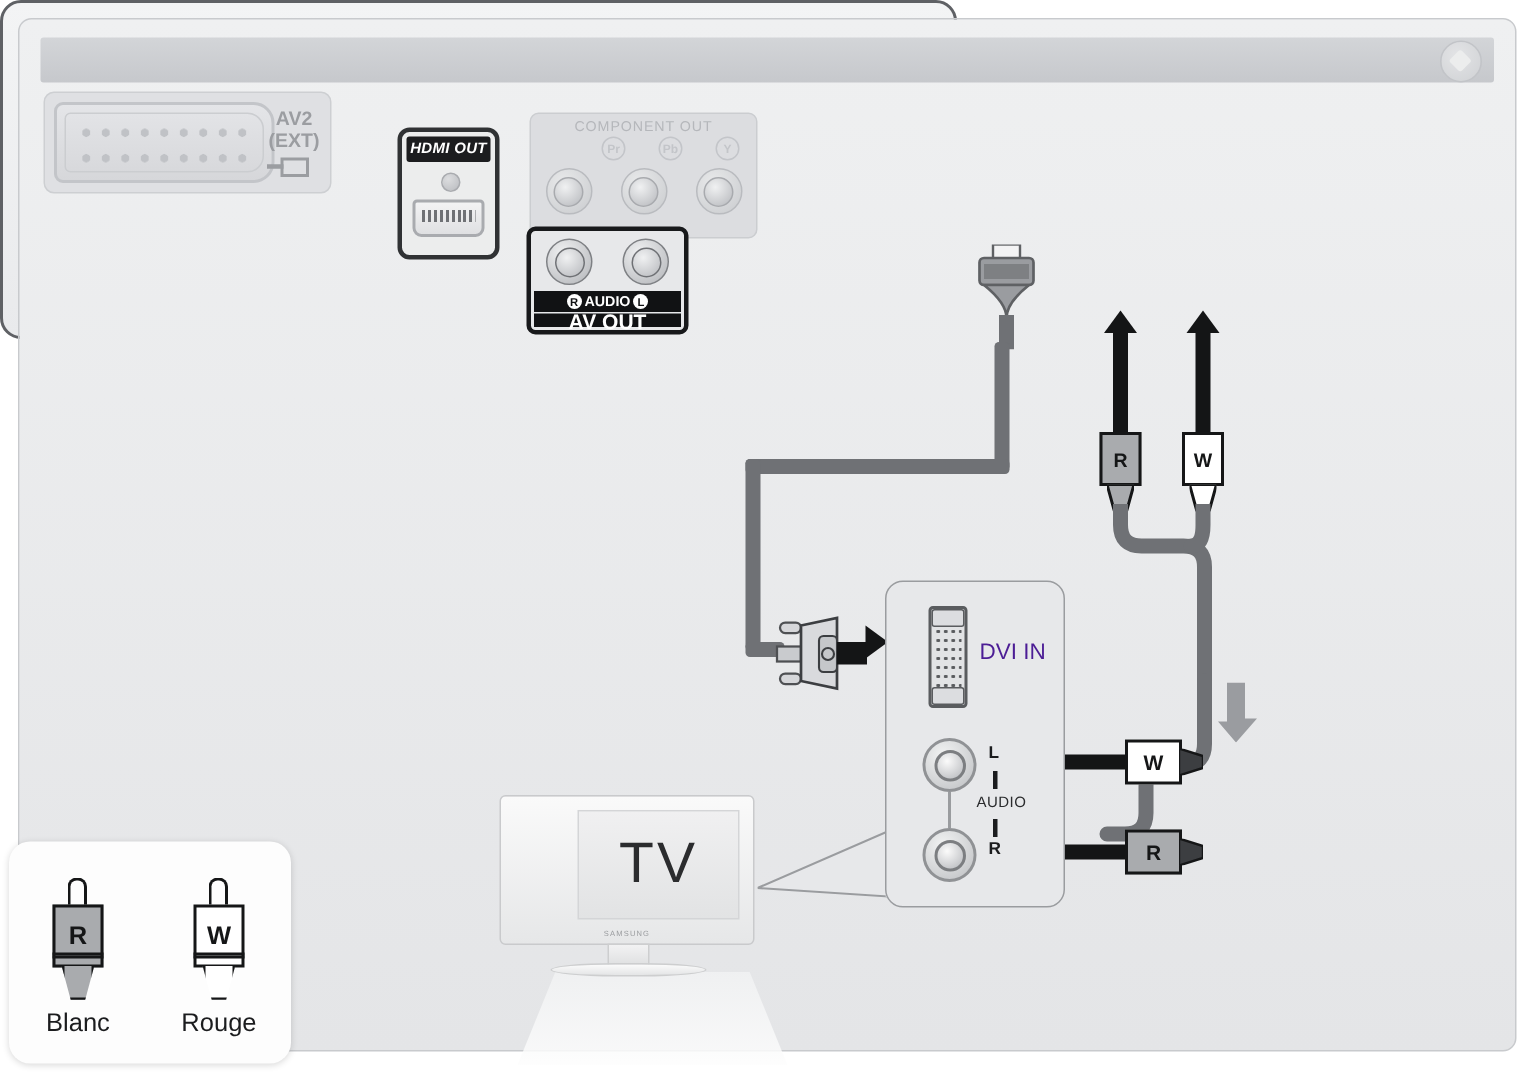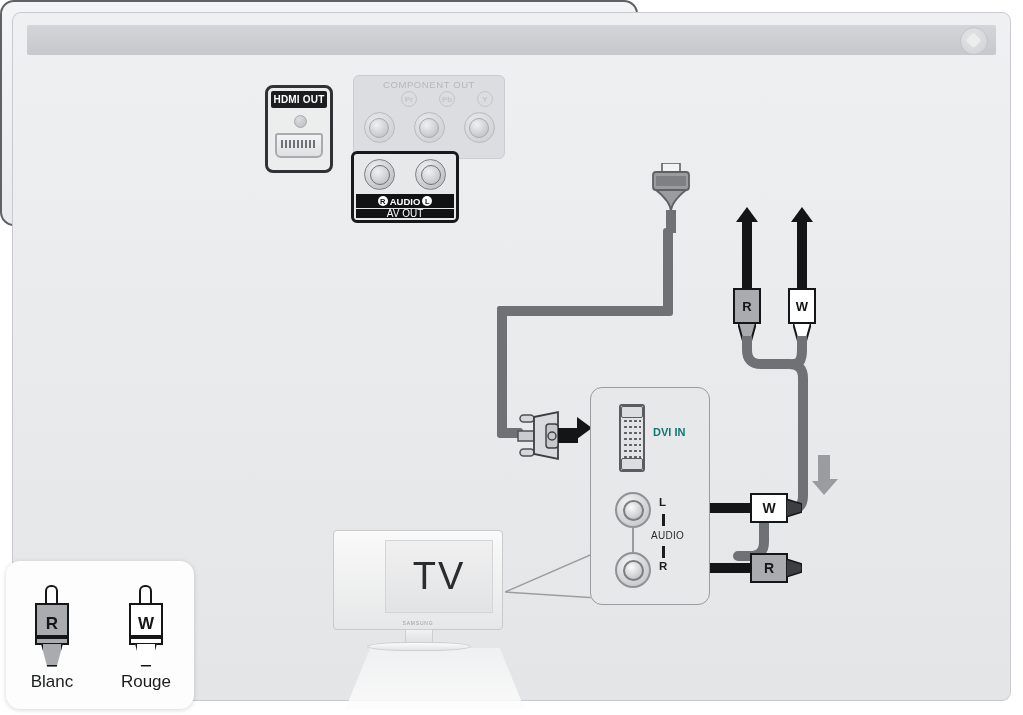--- a/index.html
+++ b/index.html
@@ -84,20 +84,21 @@
     background: #9b9da1; transform: translateY(-50%);
   }
   .arrow-in::before { left: -11px; }
   .arrow-out::before { right: -11px; }
 
   
   .hdmi-box {
     position: absolute; left: 252px; top: 72px; width: 68px; height: 88px;
     background: #eceded; border: 3px solid #303234; border-radius: 8px;
     box-sizing: border-box;
+    font-style: italic;
   }
   .hdmi-title {
     position: absolute; left: 3px; right: 3px; top: 3px; height: 17px;
     background: #1c1d1f; color: #fff; font-size: 10px; font-weight: bold;
     display: flex; align-items: center; justify-content: center;
     letter-spacing: .2px; border-radius: 2px;
   }
   .hdmi-screw {
     position: absolute; left: 50%; top: 27px; width: 11px; height: 11px;
     margin-left: -5px; border-radius: 50%;
@@ -169,21 +170,21 @@
     background: #111214; color: #fff; font-size: 9.5px; font-weight: bold;
     display: flex; align-items: center; justify-content: center; gap: 2px;
   }
   .lr-dot {
     width: 10px; height: 10px; border-radius: 50%; background: #fff;
     color: #111214; font-size: 7.5px; font-weight: bold;
     display: inline-flex; align-items: center; justify-content: center;
   }
   .avout-sub {
     position: absolute; left: 2px; right: 2px; top: 55px; bottom: 2px;
-    background: #111214; color: #fff; font-size: 10px; font-weight: normal;
+    background: #111214; color: #fff; font-size: 14px; font-weight: bold;
     display: flex; align-items: center; justify-content: center;
   }
 
   .video-cell {
     position: absolute; left: 452px; top: 140px; width: 48px; height: 68px;
     background: #dcdde0; border: 1px solid #cbcdd0; border-radius: 5px;
   }
   .dao {
     position: absolute; left: 508px; top: 140px; width: 108px; height: 68px;
     background: #dcdde0; border: 1px solid #cbcdd0; border-radius: 5px;
@@ -255,21 +256,21 @@
     position: absolute; left: 4px; right: 4px; top: 14px; bottom: 14px;
     background-image: radial-gradient(circle, #5a5c5f 0 1.1px, transparent 1.3px);
     background-size: 5px 6px;
   }
   .dvi-flange {
     position: absolute; left: 2px; right: 2px; height: 10px;
     border: 1.6px solid #5a5c5f; border-radius: 2px; background: #dcdde0;
   }
   .dvi-text {
     position: absolute; left: 62px; top: 38px;
-    font-size: 11px; font-weight: bold; color: #0f766e;
+    font-size: 15px; font-weight: normal; color: #4c1d95;
   }
   .tv-jack {
     position: absolute; width: 36px; height: 36px; border-radius: 50%;
     background: radial-gradient(circle at 36% 30%, #f2f3f3, #bdbfc2);
     border: 2px solid #909295; box-sizing: border-box;
     display: flex; align-items: center; justify-content: center;
   }
   .tv-jack::before {
     content: ""; width: 21px; height: 21px; border-radius: 50%;
     background: radial-gradient(circle at 38% 32%, #fbfbfb, #b4b6ba);
@@ -405,20 +406,31 @@
   <svg class="abs callout-lines" viewBox="0 0 180 110" width="180" height="110">
     <line x1="6" y1="6" x2="176" y2="100" stroke="#6f7175" stroke-width="2.2"></line>
     <line x1="30" y1="2" x2="176" y2="66" stroke="#6f7175" stroke-width="2.2"></line>
   </svg>
 
   <div class="panel">
     <div class="panel-inner">
       <div class="top-band"></div>
       <div class="vent-circle"></div>
 
+      <div class="scart-wrap" style="top:48px; height:66px;">
+        <div class="scart-body">
+          <div class="pinrow" style="top:15px;"></div>
+          <div class="pinrow" style="top:32px;"></div>
+        </div>
+        <div class="scart-label">
+          <span>AV2</span>
+          <span>(EXT)</span>
+          <span class="arrow-box arrow-in"></span>
+        </div>
+      </div>
 
 
       <div class="hdmi-box">
         <div class="hdmi-title">HDMI OUT</div>
         <div class="hdmi-screw"></div>
         <div class="hdmi-port"></div>
       </div>
 
       <div class="component">
         <div class="comp-title">COMPONENT OUT</div>

